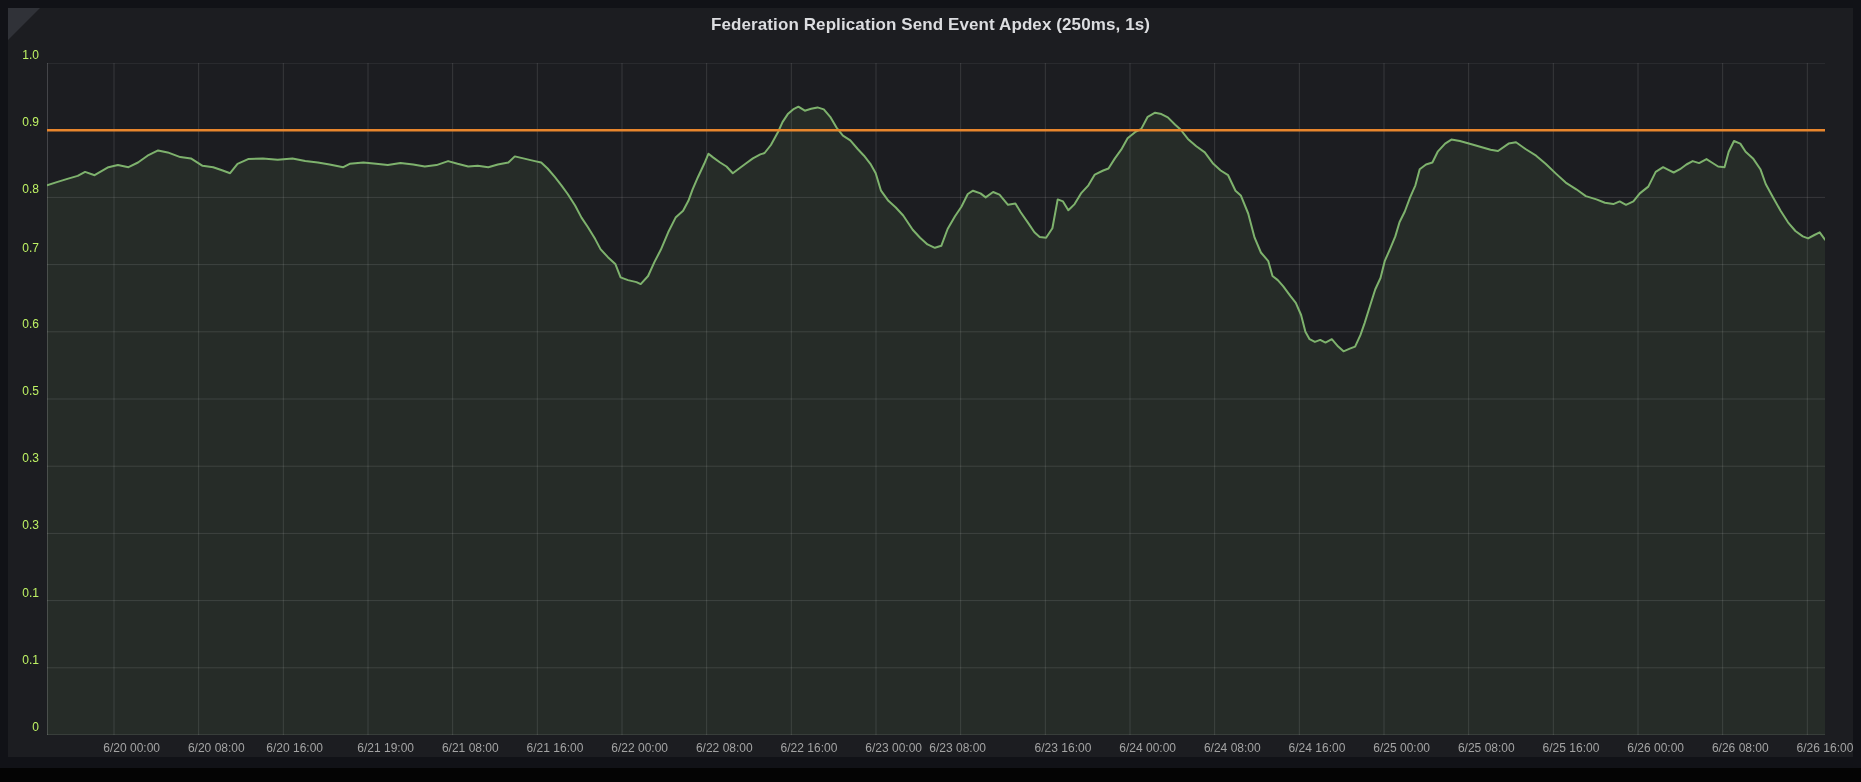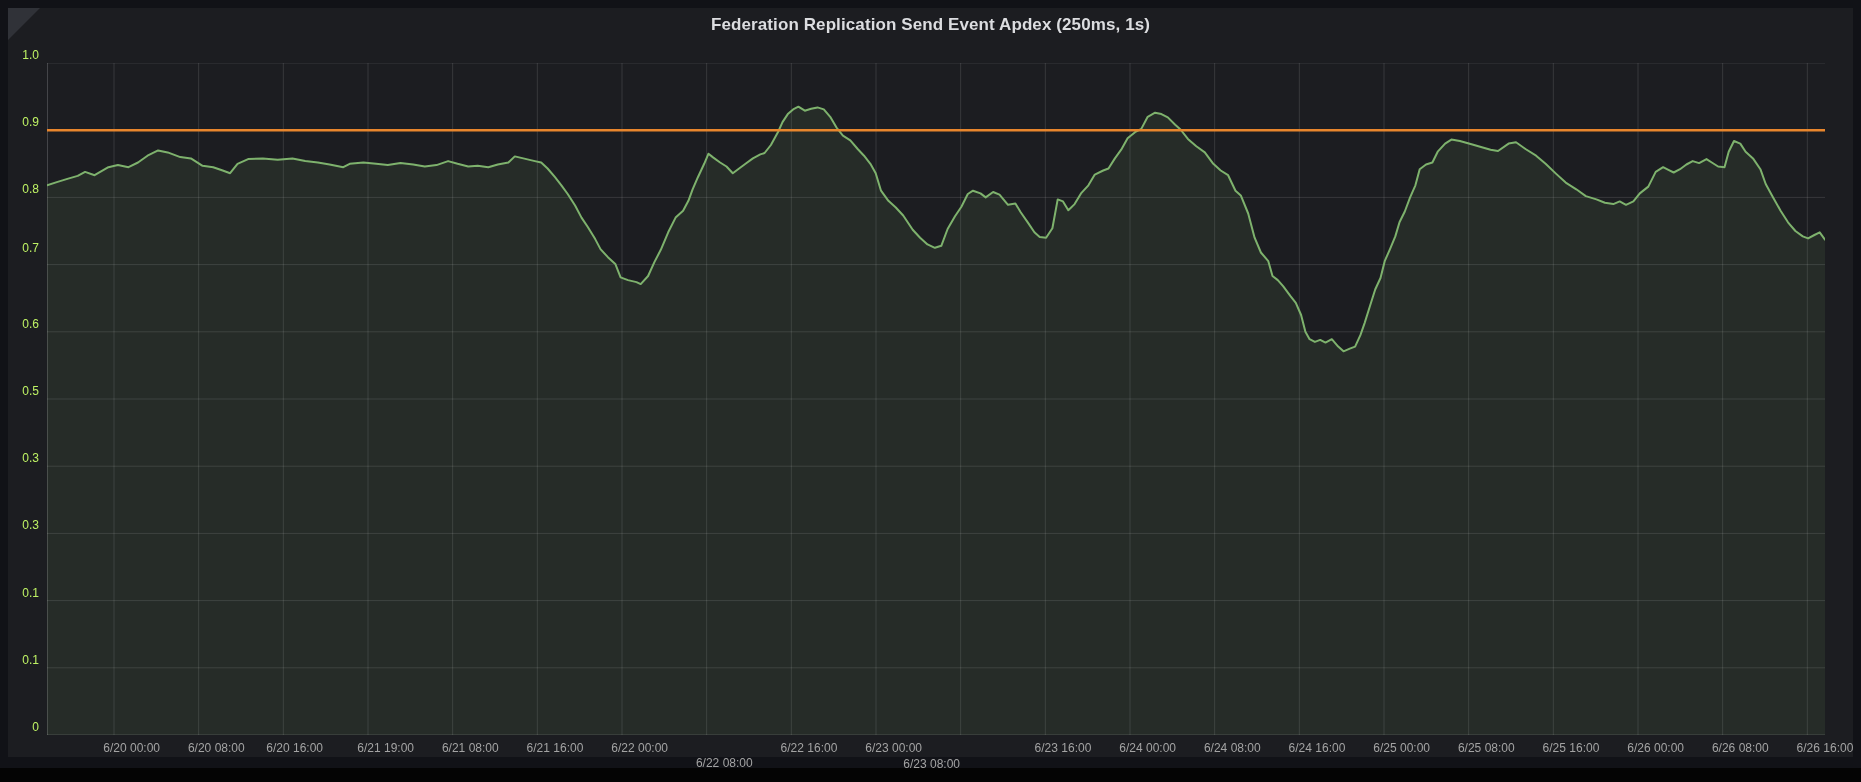--- a/index.html
+++ b/index.html
@@ -81,24 +81,24 @@
         <div class="y-tick-label" style="top: 40px;">1.0</div>
       </div>
     <div id="x-axis">
         <div class="x-tick-label" style="left: 59.9925px;">6/20 00:00</div>
         <div class="x-tick-label" style="left: 144.659px;">6/20 08:00</div>
         <div class="x-tick-label" style="left: 223px;">6/20 16:00</div>
         <div class="x-tick-label" style="left: 313.992px;">6/21 19:00</div>
         <div class="x-tick-label" style="left: 398.659px;">6/21 08:00</div>
         <div class="x-tick-label" style="left: 483.326px;">6/21 16:00</div>
         <div class="x-tick-label" style="left: 567.992px;">6/22 00:00</div>
-        <div class="x-tick-label" style="left: 652.659px; margin-top: 15px;">6/22 08:00</div>
+        <div class="x-tick-label" style="left: 652.659px;">6/22 08:00</div>
         <div class="x-tick-label" style="left: 737.326px;">6/22 16:00</div>
         <div class="x-tick-label" style="left: 821.992px;">6/23 00:00</div>
-        <div class="x-tick-label" style="left: 860px; margin-top: 16px;">6/23 08:00</div>
+        <div class="x-tick-label" style="left: 886px;">6/23 08:00</div>
         <div class="x-tick-label" style="left: 991.326px;">6/23 16:00</div>
         <div class="x-tick-label" style="left: 1075.99px;">6/24 00:00</div>
         <div class="x-tick-label" style="left: 1160.66px;">6/24 08:00</div>
         <div class="x-tick-label" style="left: 1245.33px;">6/24 16:00</div>
         <div class="x-tick-label" style="left: 1329.99px;">6/25 00:00</div>
         <div class="x-tick-label" style="left: 1414.66px;">6/25 08:00</div>
         <div class="x-tick-label" style="left: 1499.33px;">6/25 16:00</div>
         <div class="x-tick-label" style="left: 1583.99px;">6/26 00:00</div>
         <div class="x-tick-label" style="left: 1668.66px;">6/26 08:00</div>
         <div class="x-tick-label" style="left: 1753.33px;">6/26 16:00</div>

